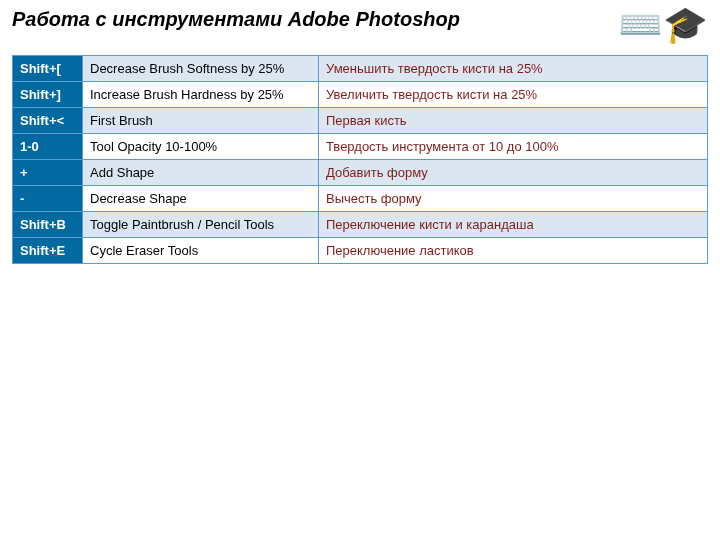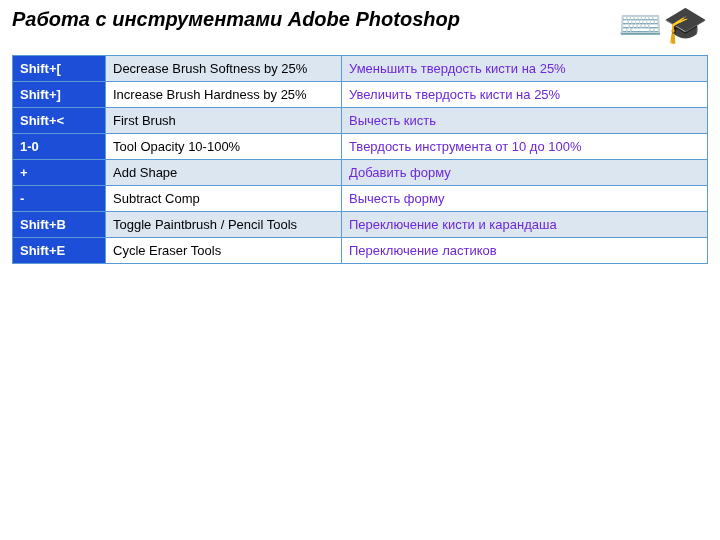--- a/index.html
+++ b/index.html
@@ -27,35 +27,35 @@
       width: 100%;
       border-collapse: collapse;
       font-size: 13px;
     }
     th, td {
       border: 1px solid #5b9bd5;
       padding: 5px 7px;
       vertical-align: top;
     }
     .shortcut-cell {
-      background-color: #1d4ed8;
+      background-color: #0369a1;
       color: #fff;
       font-weight: bold;
       font-size: 13px;
       white-space: nowrap;
-      width: 93px;
+      width: 70px;
     }
     .english-cell {
       background-color: #fff;
       color: #000;
       width: 236px;
     }
     .russian-cell {
       background-color: #fff;
-      color: #6d28d9;
+      color: #7f1d1d;
     }
     tr:nth-child(even) .english-cell,
     tr:nth-child(even) .russian-cell {
       background-color: #fff;
     }
     
     tr:nth-child(odd) .english-cell,
     tr:nth-child(odd) .russian-cell {
       background-color: #dce6f1;
     }
@@ -76,35 +76,35 @@
         <td class="russian-cell">Уменьшить твердость кисти на 25%</td>
       </tr>
       <tr>
         <td class="shortcut-cell">Shift+]</td>
         <td class="english-cell">Increase Brush Hardness by 25%</td>
         <td class="russian-cell">Увеличить твердость кисти на 25%</td>
       </tr>
       <tr>
         <td class="shortcut-cell">Shift+&lt;</td>
         <td class="english-cell">First Brush</td>
-        <td class="russian-cell">Вычесть кисть</td>
+        <td class="russian-cell">Первая кисть</td>
       </tr>
       <tr>
         <td class="shortcut-cell">1-0</td>
         <td class="english-cell">Tool Opacity 10-100%</td>
         <td class="russian-cell">Твердость инструмента от 10 до 100%</td>
       </tr>
       <tr>
         <td class="shortcut-cell">+</td>
         <td class="english-cell">Add Shape</td>
         <td class="russian-cell">Добавить форму</td>
       </tr>
       <tr>
         <td class="shortcut-cell">-</td>
-        <td class="english-cell">Subtract Comp</td>
+        <td class="english-cell">Decrease Shape</td>
         <td class="russian-cell">Вычесть форму</td>
       </tr>
       <tr>
         <td class="shortcut-cell">Shift+B</td>
         <td class="english-cell">Toggle Paintbrush / Pencil Tools</td>
         <td class="russian-cell">Переключение кисти и карандаша</td>
       </tr>
       <tr>
         <td class="shortcut-cell">Shift+E</td>
         <td class="english-cell">Cycle Eraser Tools</td>

